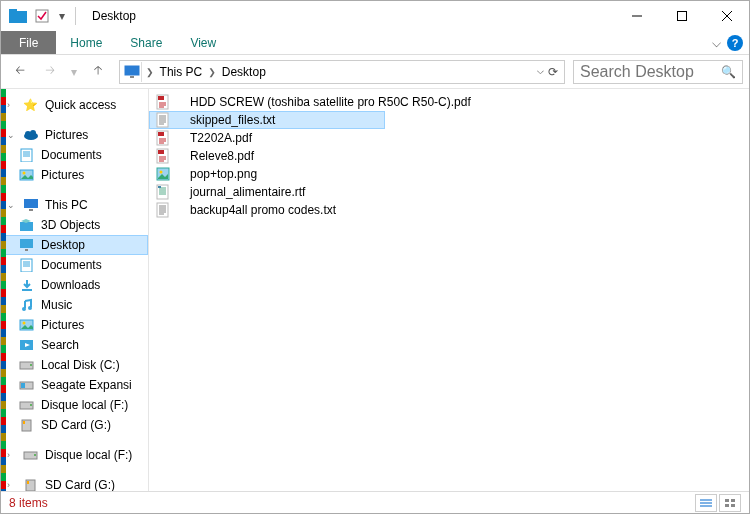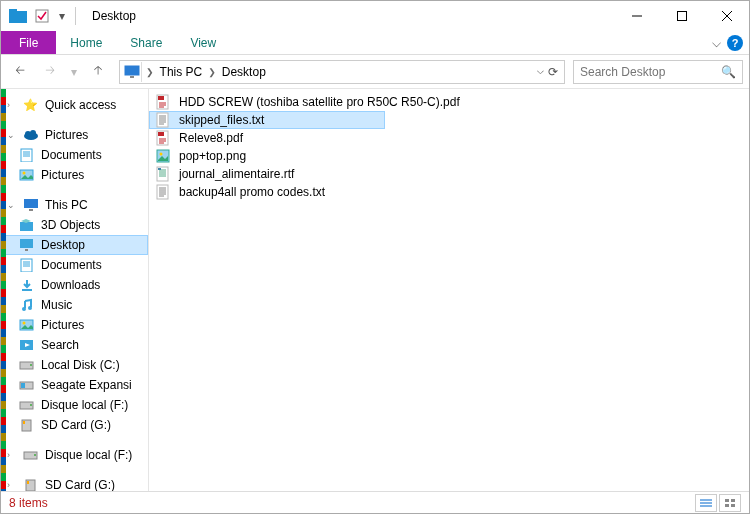--- a/index.html
+++ b/index.html
@@ -7,51 +7,51 @@
 
 .titlebar { height: 30px; display: flex; align-items: center; background: #fff; padding-left: 6px; }
 .titlebar .qat { display: flex; align-items: center; gap: 2px; }
 .titlebar .qat-icon { width: 22px; height: 22px; display: flex; align-items: center; justify-content: center; }
 .titlebar .title { margin-left: 12px; color: #000; }
 .titlebar .win-controls { position: absolute; right: 0; top: 0; display: flex; }
 .win-btn { width: 45px; height: 30px; display: flex; align-items: center; justify-content: center; color: #000; }
 
 .ribbon-tabs { height: 24px; display: flex; align-items: stretch; border-bottom: 1px solid #ddd; }
 .tab { padding: 0 14px; display: flex; align-items: center; color: #0f766e; }
-.tab.file { background: #a21caf; color: #fff; padding: 0 18px; }
+.tab.file { background: #737373; color: #fff; padding: 0 18px; }
 .ribbon-right { position: absolute; right: 6px; display: flex; align-items: center; gap: 6px; height: 24px; top: 30px; }
 .help-icon { width: 16px; height: 16px; border-radius: 50%; background: #0078d7; color:#fff; display:flex;align-items:center;justify-content:center; font-size:11px; font-weight:bold;}
 
 .navbar { height: 34px; display: flex; align-items: center; padding: 0 6px; gap: 4px; border-bottom: 1px solid #e5e5e5; }
 .nav-btn { width: 26px; height: 26px; display:flex;align-items:center;justify-content:center; color:#555; }
 .nav-btn.disabled { color: #bbb; }
 .address { flex: 1; display:flex; align-items:center; height:24px; border:1px solid #ccc; padding: 0 2px; margin: 0 4px; }
 .addr-icon { width: 20px; height: 20px; display:flex;align-items:center;justify-content:center; border-right: 1px solid #ddd; margin-right:2px;}
 .crumb { padding: 0 4px; color: #000; }
 .crumb-sep { color: #666; padding: 0 2px; font-size: 9px;}
 .addr-ctl { margin-left:auto; display:flex; align-items:center; gap:4px; padding: 0 4px;}
 .searchbox { width: 170px; height: 24px; border:1px solid #ccc; display:flex; align-items:center; padding: 0 6px; }
-.searchbox input { border:none; outline:none; width: 100%; font-size:12px; color:#666; }
+.searchbox input { border:none; outline:none; width: 100%; font-size:16px; color:#666; }
 .search-icon { color:#555; margin-left:4px;}
 
 .body { display:flex; height: calc(100% - 30px - 24px - 34px - 22px); }
 .sidebar { width: 148px; border-right: 1px solid #e5e5e5; overflow-y: auto; padding: 6px 0; position:relative;}
 .tree-item { display:flex; align-items:center; height: 20px; padding-left: 18px; gap:6px; color:#000; }
 .tree-item.root { padding-left: 6px; }
 .tree-item .expand { width:10px; color:#777; font-size:9px;}
 .tree-item .ticon { width:16px; height:16px; display:flex;align-items:center;justify-content:center;}
 .tree-item.selected { background: #cce8ff; border: 1px solid #99d1ff; padding-left: 17px;}
 .tree-group-spacer { height: 10px; }
 .tree-item.sub { }
 .sidebar::-webkit-scrollbar { width: 16px; }
 .sidebar::-webkit-scrollbar-track { background: #f0f0f0; }
 .sidebar::-webkit-scrollbar-thumb { background: #c1c1c1; }
 
 .files { flex:1; padding: 4px 0; }
-.file-row { display:flex; align-items:center; height: 18px; padding-left: 6px; gap:8px; }
+.file-row { display:flex; align-items:center; height: 18px; padding-left: 6px; gap:19px; }
 .file-row.selected { background: #cce8ff; border: 1px solid #99d1ff; width: 236px; padding-left:5px;}
 .ficon { width:16px; height:16px; display:flex;align-items:center;justify-content:center;}
 
 .statusbar { position:absolute; bottom:0; left:0; right:0; height:22px; border-top:1px solid #ddd; display:flex; align-items:center; padding: 0 8px; color:#b91c1c; font-size:12px;}
 .status-right { margin-left:auto; display:flex; gap:2px;}
 .view-btn { width:22px; height:18px; border:1px solid #ccc; display:flex;align-items:center;justify-content:center;}
 
 .left-strip { position:absolute; left:0; top:88px; bottom:22px; width:5px; background: repeating-linear-gradient(180deg,#0a4,#0a4 8px,#d00 8px,#d00 16px,#05a 16px,#05a 24px,#a80 24px,#a80 32px);}
 
 svg { display:block; }
@@ -336,20 +336,30 @@
        <span>skipped_files.txt</span>
      </div>
       <div class="file-row">
        <span class="ficon">
           <svg width="16" height="16">
             <rect x="2" y="1" width="11" height="14" fill="#fff" stroke="#bbb"></rect>
             <rect x="3" y="2" width="6" height="4" fill="#c1272d"></rect>
             <path d="M4 9h7M4 11h7M4 13h5" stroke="#c1272d"></path>
           </svg>
         </span>
+       <span>T2202A.pdf</span>
+     </div>
+      <div class="file-row">
+       <span class="ficon">
+          <svg width="16" height="16">
+            <rect x="2" y="1" width="11" height="14" fill="#fff" stroke="#bbb"></rect>
+            <rect x="3" y="2" width="6" height="4" fill="#c1272d"></rect>
+            <path d="M4 9h7M4 11h7M4 13h5" stroke="#c1272d"></path>
+          </svg>
+        </span>
        <span>Releve8.pdf</span>
      </div>
       <div class="file-row">
        <span class="ficon">
           <svg width="16" height="16">
             <rect x="2" y="2" width="12" height="12" fill="#9cd3f0" stroke="#3a9"></rect>
             <circle cx="6" cy="6" r="1.5" fill="#fc0"></circle>
             <path d="M3 12 L7 8 L10 11 L13 8 L13 13 L3 13 Z" fill="#3a7"></path>
           </svg>
         </span>

